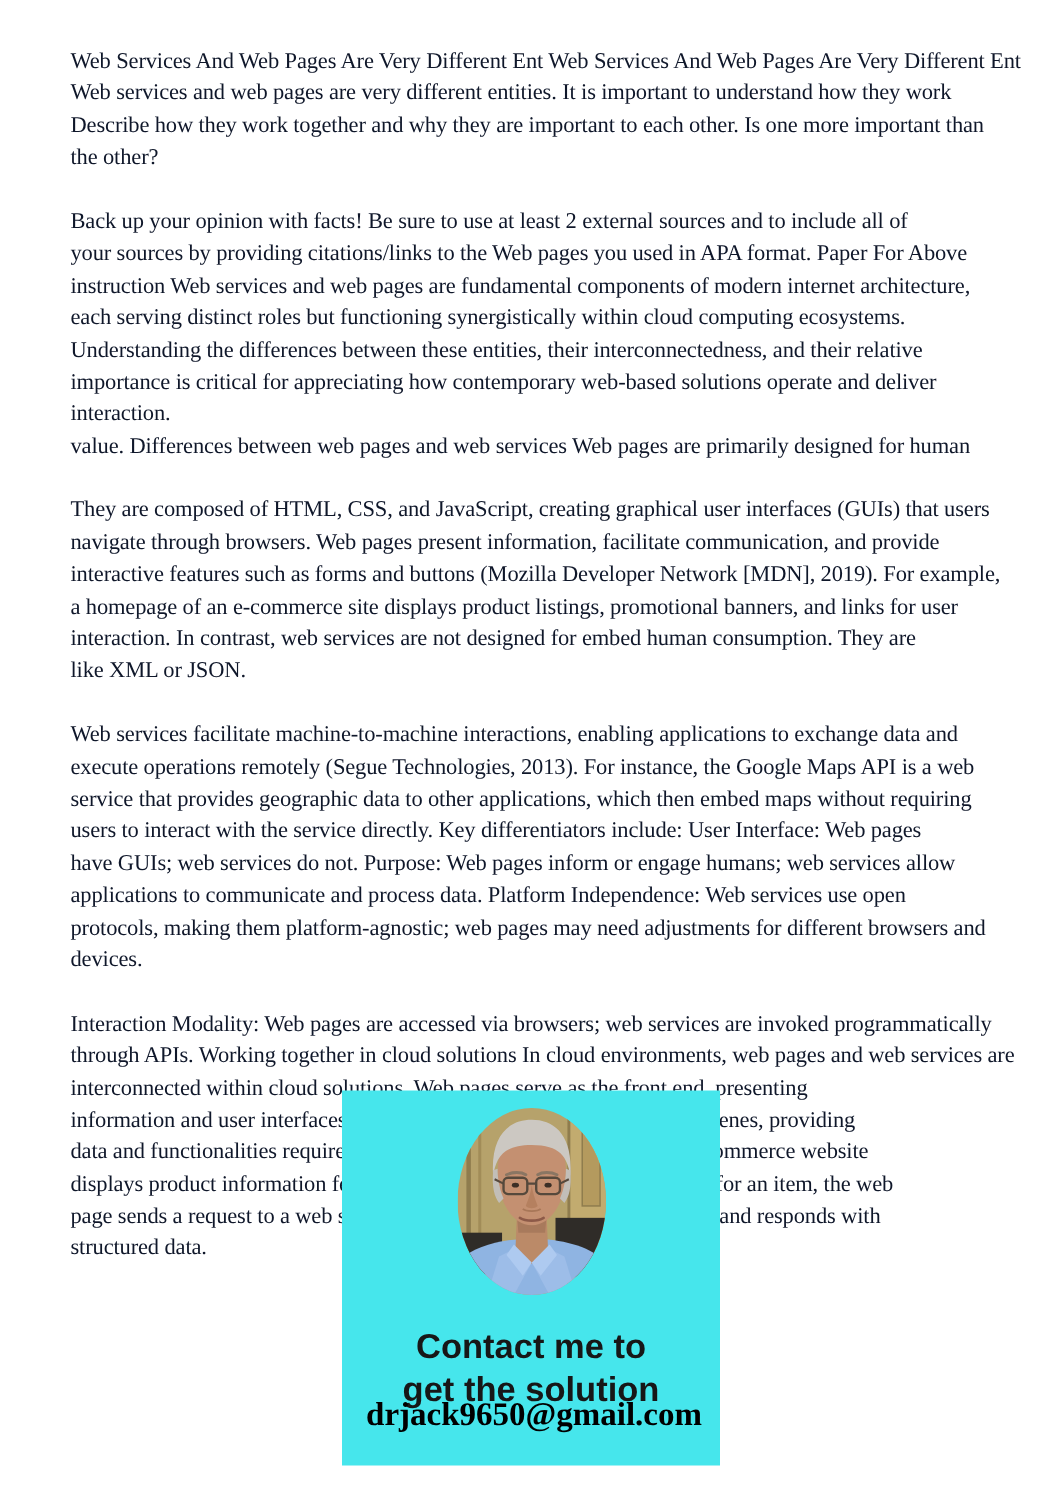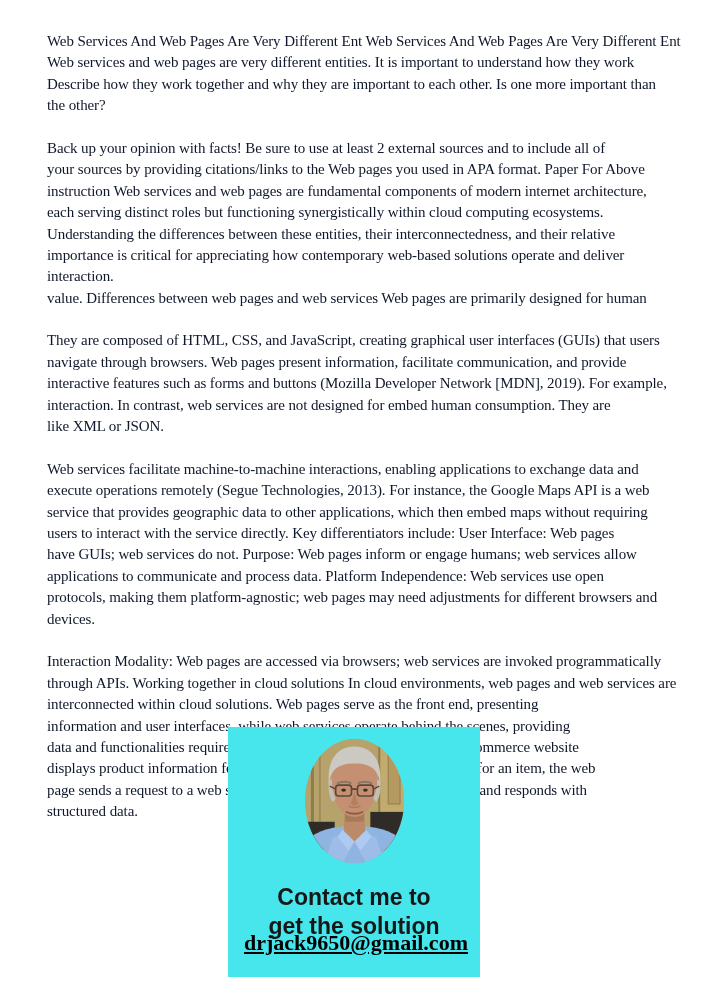--- a/index.html
+++ b/index.html
@@ -48,21 +48,20 @@
   }
   .email {
     position: absolute;
     left: 0; top: 203px; width: 256px;
     text-align: center;
     font-family: "Liberation Serif", serif;
     font-weight: bold;
     font-size: 22px;
     line-height: 26px;
     color: #000000;
-    text-decoration: underline;
   }
 </style>
 </head>
 <body>
 
 <div class="page">
 
   <div class="doc">
       <div class="para">
         <div class="line">Web Services And Web Pages Are Very Different Ent Web Services And Web Pages Are Very Different Ent</div>
@@ -77,20 +76,21 @@
         <div class="line">each serving distinct roles but functioning synergistically within cloud computing ecosystems.</div>
         <div class="line">Understanding the differences between these entities, their interconnectedness, and their relative</div>
         <div class="line">importance is critical for appreciating how contemporary web-based solutions operate and deliver</div>
         <div class="line">interaction.</div>
         <div class="line">value. Differences between web pages and web services Web pages are primarily designed for human</div>
       </div>
       <div class="para">
         <div class="line">They are composed of HTML, CSS, and JavaScript, creating graphical user interfaces (GUIs) that users</div>
         <div class="line">navigate through browsers. Web pages present information, facilitate communication, and provide</div>
         <div class="line">interactive features such as forms and buttons (Mozilla Developer Network [MDN], 2019). For example,</div>
+        <div class="line">a homepage of an e-commerce site displays product listings, promotional banners, and links for user</div>
         <div class="line">interaction. In contrast, web services are not designed for embed human consumption. They are</div>
         <div class="line">like XML or JSON.</div>
       </div>
       <div class="para">
         <div class="line">Web services facilitate machine-to-machine interactions, enabling applications to exchange data and</div>
         <div class="line">execute operations remotely (Segue Technologies, 2013). For instance, the Google Maps API is a web</div>
         <div class="line">service that provides geographic data to other applications, which then embed maps without requiring</div>
         <div class="line">users to interact with the service directly. Key differentiators include: User Interface: Web pages</div>
         <div class="line">have GUIs; web services do not. Purpose: Web pages inform or engage humans; web services allow</div>
         <div class="line">applications to communicate and process data. Platform Independence: Web services use open</div>

